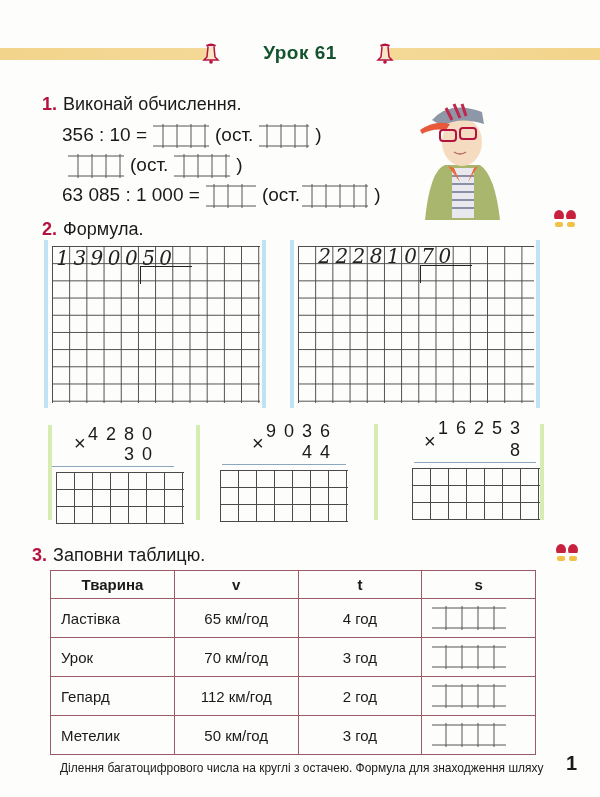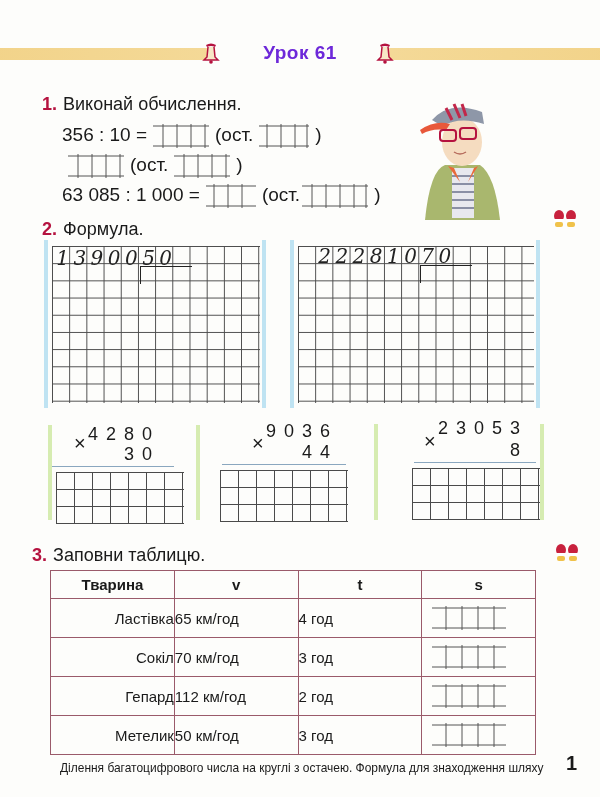--- a/index.html
+++ b/index.html
@@ -3,21 +3,21 @@
 <meta charset="utf-8">
 <style>
   * { box-sizing: border-box; margin: 0; padding: 0; }
   html, body { width: 600px; height: 797px; background: #fdfdfb; overflow: hidden; }
   body { position: relative; font-family: "Liberation Sans", "DejaVu Sans", sans-serif; color: #1a1a1a; }
 
   
   .header-band { position: absolute; top: 48px; left: 0; width: 600px; height: 12px;
     background: linear-gradient(90deg, #f1cf7e 0%, #f3d58c 35%, transparent 36%, transparent 64%, #f3d58c 65%, #f1cf7e 100%); opacity: .9; }
   .lesson-title { position: absolute; top: 42px; left: 0; width: 600px; text-align: center;
-    font-weight: bold; font-size: 19px; color: #6d28d9; letter-spacing: .5px; }
+    font-weight: bold; font-size: 19px; color: #14532d; letter-spacing: .5px; }
   .bell { position: absolute; top: 42px; width: 18px; height: 22px; }
   .bell svg { width: 18px; height: 22px; }
 
   .task-head { position: absolute; font-size: 18px; }
   .task-num { color: #b5123f; font-weight: bold; margin-right: 6px; }
 
   .calc-row { position: absolute; left: 62px; font-size: 19px; display: flex; align-items: flex-start; }
   .cells { display: inline-block; position: relative; height: 24px; margin: 0 6px; }
   .cells svg { display: block; }
 
@@ -41,22 +41,22 @@
   .mult-grid { position: absolute; background-image:
       linear-gradient(#4a4a4a 1px, transparent 1px),
       linear-gradient(90deg, #4a4a4a 1px, transparent 1px);
       background-size: 18px 17px; }
 
   
   .tbl { position: absolute; left: 50px; top: 570px; width: 486px; border-collapse: collapse; font-size: 15px; border-radius: 32px; }
   .tbl td, .tbl th { border: 1.2px solid #9a5a6a; height: 31px; }
   .tbl th { font-weight: bold; height: 28px; }
   .tbl tr:not(:first-child) td { height: 39px; }
-  .tbl td.c { text-align: left; }
-  .tbl td.l { padding-left: 16px; text-align: right; }
+  .tbl td.c { text-align: center; }
+  .tbl td.l { padding-left: 10px; }
   .tbl td.s { position: relative; }
   .tbl td.s svg { position: absolute; left: 10px; top: 7px; }
 
   .mittens { position: absolute; width: 26px; height: 20px; }
 
   .footer { position: absolute; left: 60px; top: 760px; font-size: 13px; transform: scaleX(.92); transform-origin: left; white-space: nowrap; }
   .page-num { position: absolute; left: 566px; top: 752px; font-size: 20px; font-weight: bold; }
 </style>
 </head>
 <body>
@@ -196,21 +196,21 @@
 
 <div class="green-bar" style="left:196px; top:425px; height:95px"></div>
 <div class="mult-sign" style="left:252px; top:432px">×</div>
 <div class="mult-num" style="left:266px; top:421px">9036</div>
 <div class="mult-num" style="left:302px; top:442px">44</div>
 <div class="mult-line" style="left:222px; top:464px; width:124px"></div>
 <div class="mult-grid" style="left:220px; top:470px; width:128px; height:52px"></div>
 
 <div class="green-bar" style="left:374px; top:424px; height:96px"></div>
 <div class="mult-sign" style="left:424px; top:430px">×</div>
-<div class="mult-num" style="left:438px; top:418px">23053</div>
+<div class="mult-num" style="left:438px; top:418px">16253</div>
 <div class="mult-num" style="left:510px; top:440px">8</div>
 <div class="mult-line" style="left:414px; top:462px; width:122px"></div>
 <div class="mult-grid" style="left:412px; top:468px; width:128px; height:52px"></div>
 <div class="green-bar" style="left:540px; top:424px; height:96px"></div>
 
 <div class="mittens" style="left:554px; top:542px">
   <svg viewBox="0 0 26 20">
       <ellipse cx="7" cy="8" rx="5" ry="6" fill="#c8213d"></ellipse>
       <ellipse cx="19" cy="8" rx="5" ry="6" fill="#c8213d"></ellipse>
       <rect x="2" y="11" width="10" height="3" fill="#fff"></rect>
@@ -236,21 +236,21 @@
     <td class="l">Ластівка</td>
     <td class="c">65 км/год</td>
     <td class="c">4 год</td>
     <td class="s">
           <svg width="74" height="24">
             <path d="M0 2H74M0 22H74M14 0V24M30 0V24M46 0V24M62 0V24" stroke="#555"></path>
           </svg>
         </td>
   </tr>
   <tr>
-    <td class="l">Сокіл</td>
+    <td class="l">Урок</td>
     <td class="c">70 км/год</td>
     <td class="c">3 год</td>
     <td class="s">
           <svg width="74" height="24">
             <path d="M0 2H74M0 22H74M14 0V24M30 0V24M46 0V24M62 0V24" stroke="#555"></path>
           </svg>
         </td>
   </tr>
   <tr>
     <td class="l">Гепард</td>

